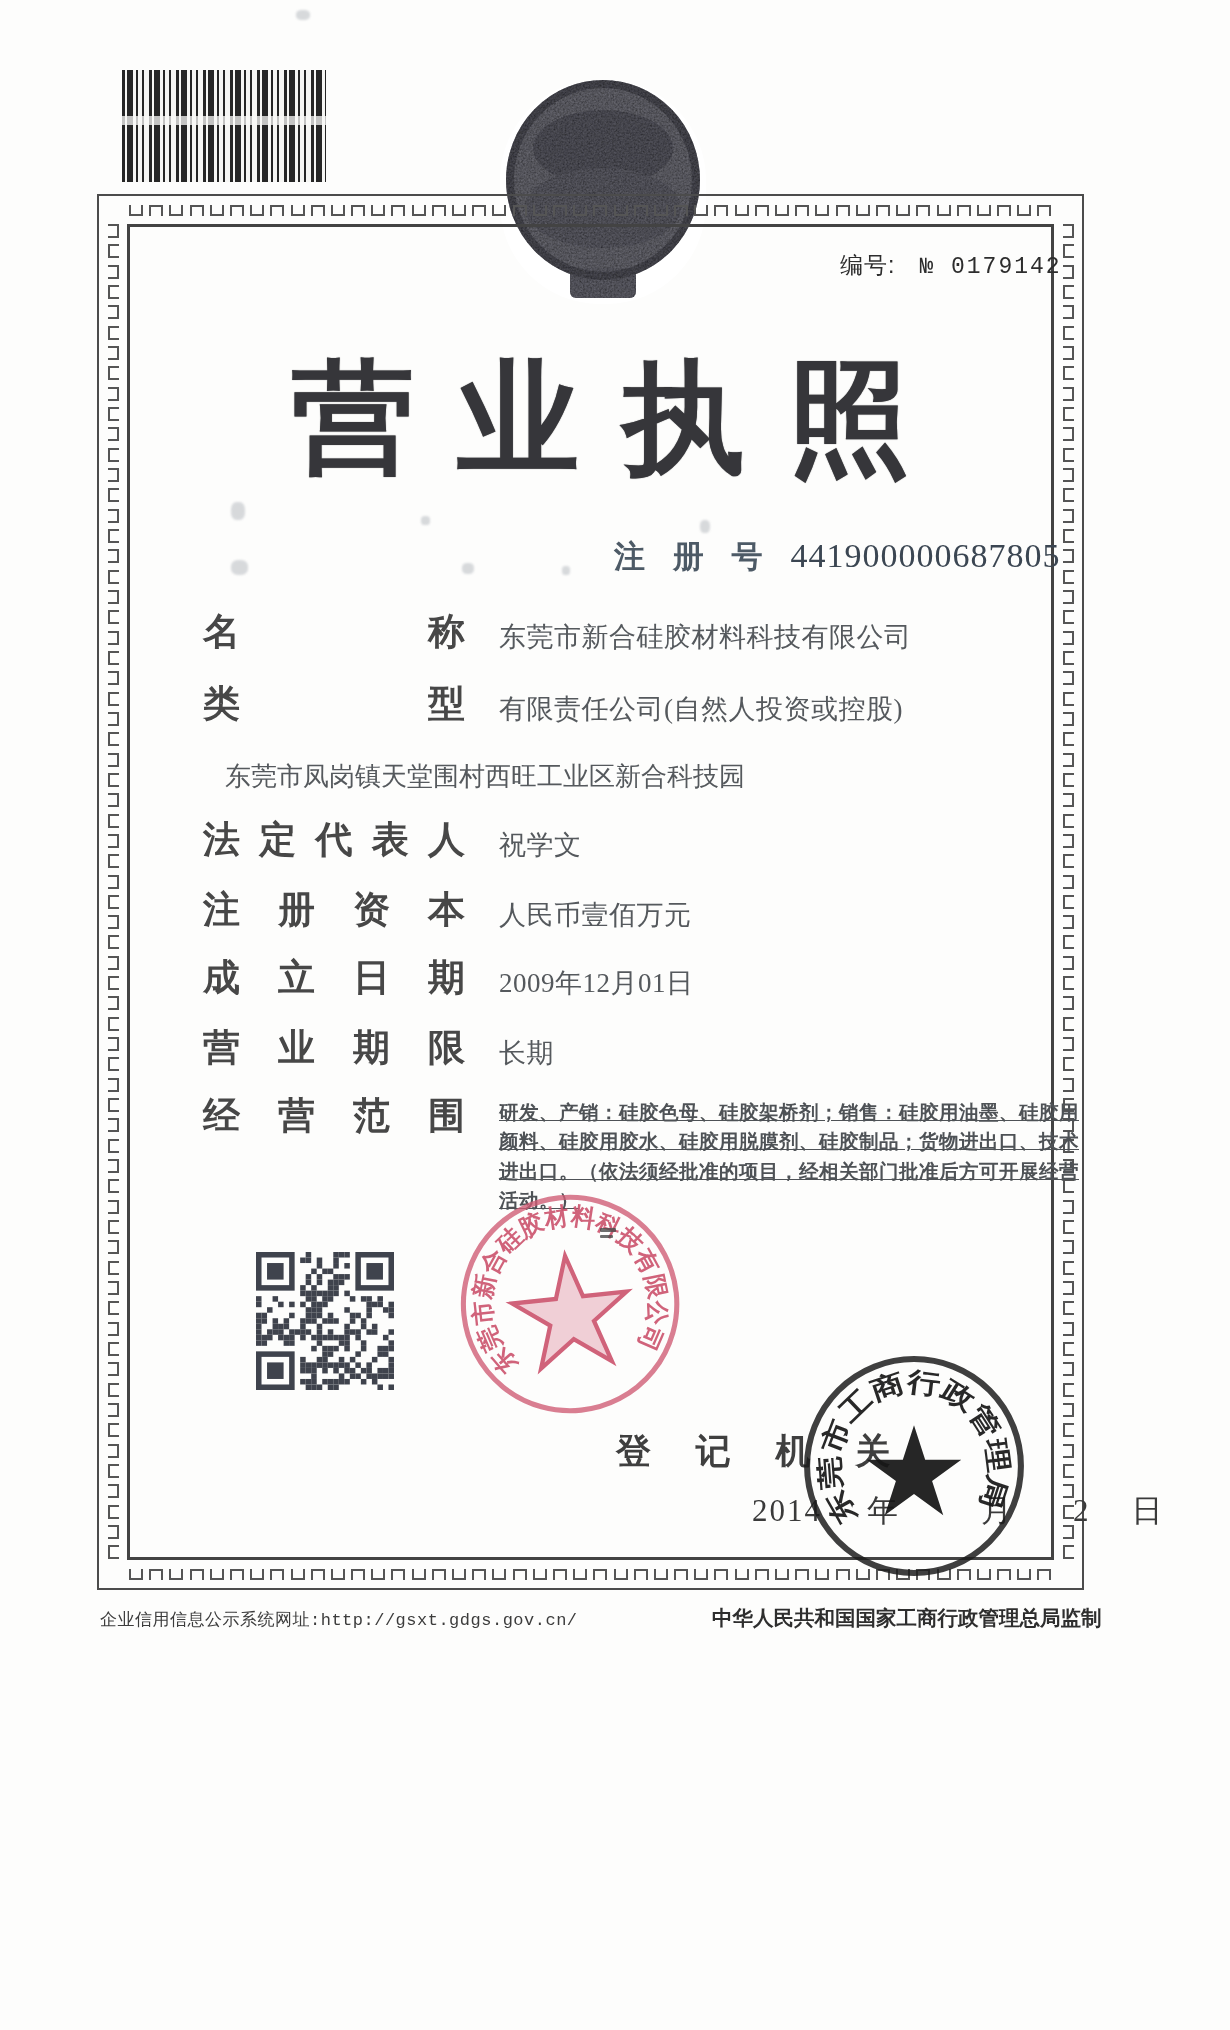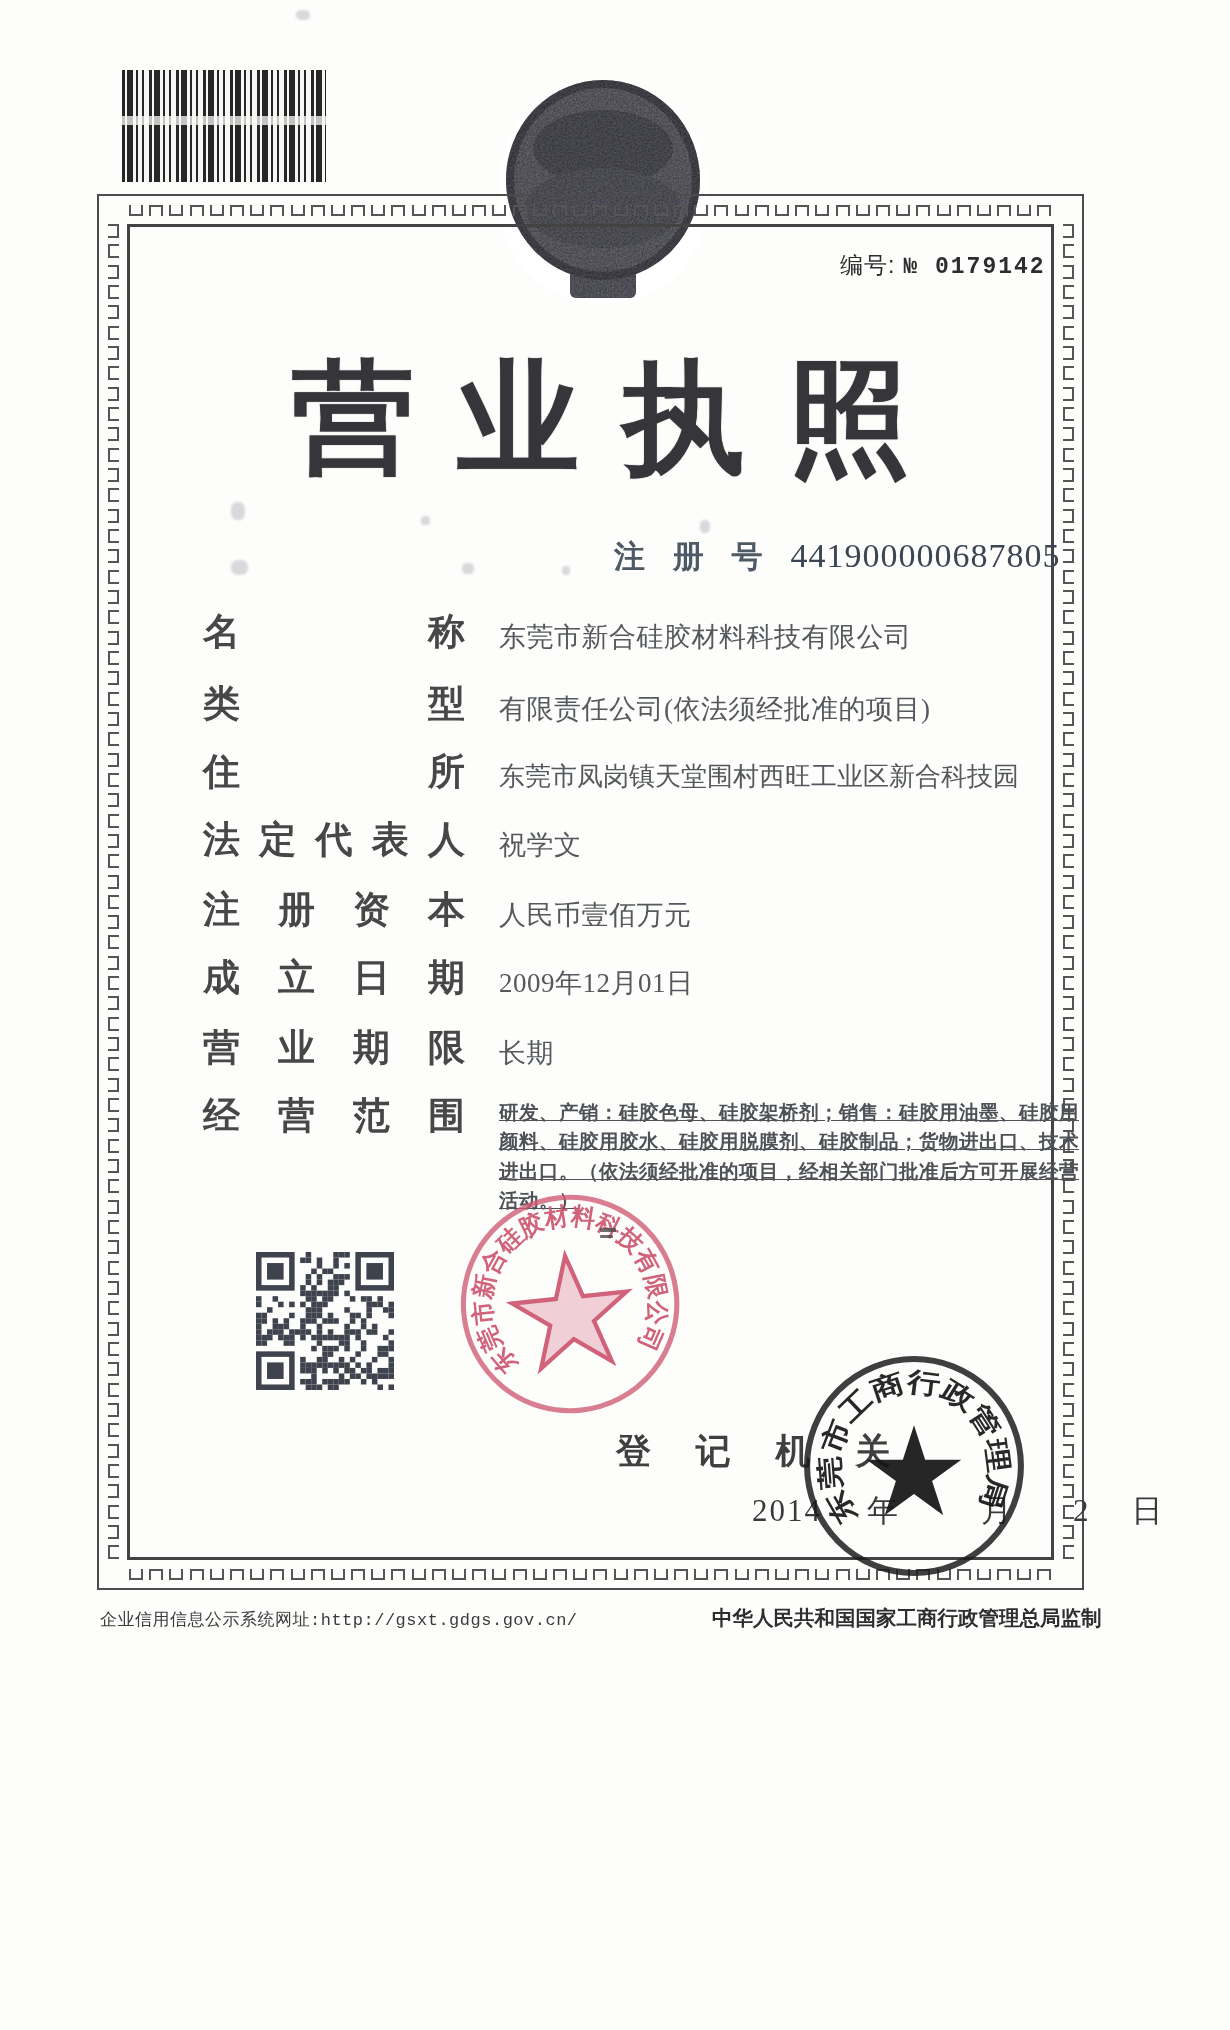--- a/index.html
+++ b/index.html
@@ -27,21 +27,21 @@
   .strip.top{top:2px;} .strip.bottom{bottom:2px;}
   .strip.v{top:28px;bottom:28px;width:24px;flex-direction:column;justify-content:space-between;align-items:center;}
   .strip.left{left:2px;} .strip.right{right:2px;}
   .hk{display:inline-block;width:14px;height:11px;border:2px solid #555;border-top:none;box-sizing:border-box;}
   .hk.flip{border:2px solid #555;border-bottom:none;}
   .hkv{display:block;width:11px;height:14px;border:2px solid #555;border-left:none;box-sizing:border-box;}
   .hkv.flip{border:2px solid #555;border-right:none;}
 
   
   .serial{position:absolute;left:840px;top:250px;font-size:23px;color:#2d2d2d;letter-spacing:1px;}
-  .serial .no{font-family:"Liberation Mono", monospace;font-weight:700;margin-left:8px;letter-spacing:2px;}
+  .serial .no{font-family:"Liberation Mono", monospace;font-weight:400;margin-left:24px;letter-spacing:2px;}
 
   
   .title{position:absolute;left:292px;top:338px;width:618px;display:flex;justify-content:space-between;
     font-size:122px;font-weight:900;color:#36363a;font-family:"Liberation Sans", sans-serif;
     text-shadow:0 0 1px #5a5a5a;}
 
   
   .regno{position:absolute;left:614px;top:536px;display:flex;align-items:baseline;}
   .regno-label{font-size:31px;font-weight:700;color:#4d5a66;letter-spacing:10px;font-family:"Liberation Serif", serif;text-align:right;}
   .regno-value{font-size:34px;color:#3b4652;margin-left:18px;font-family:"Liberation Serif", serif;letter-spacing:1px;}
@@ -360,24 +360,23 @@
     <span class="regno-label">注 册 号</span>
     <span class="regno-value">441900000687805</span>
   </div>
 
   <div class="field f0">
     <div class="lab">名称</div>
     <div class="val">东莞市新合硅胶材料科技有限公司</div>
   </div>
   <div class="field f1">
     <div class="lab">类型</div>
-    <div class="val">有限责任公司(依法须经批准的项目)</div>
+    <div class="val">有限责任公司(自然人投资或控股)</div>
   </div>
   <div class="field f2">
-    <div class="lab">住所</div>
     <div class="val">东莞市凤岗镇天堂围村西旺工业区新合科技园</div>
   </div>
   <div class="field f3">
     <div class="lab">法定代表人</div>
     <div class="val">祝学文</div>
   </div>
   <div class="field f4">
     <div class="lab">注册资本</div>
     <div class="val">人民币壹佰万元</div>
   </div>

